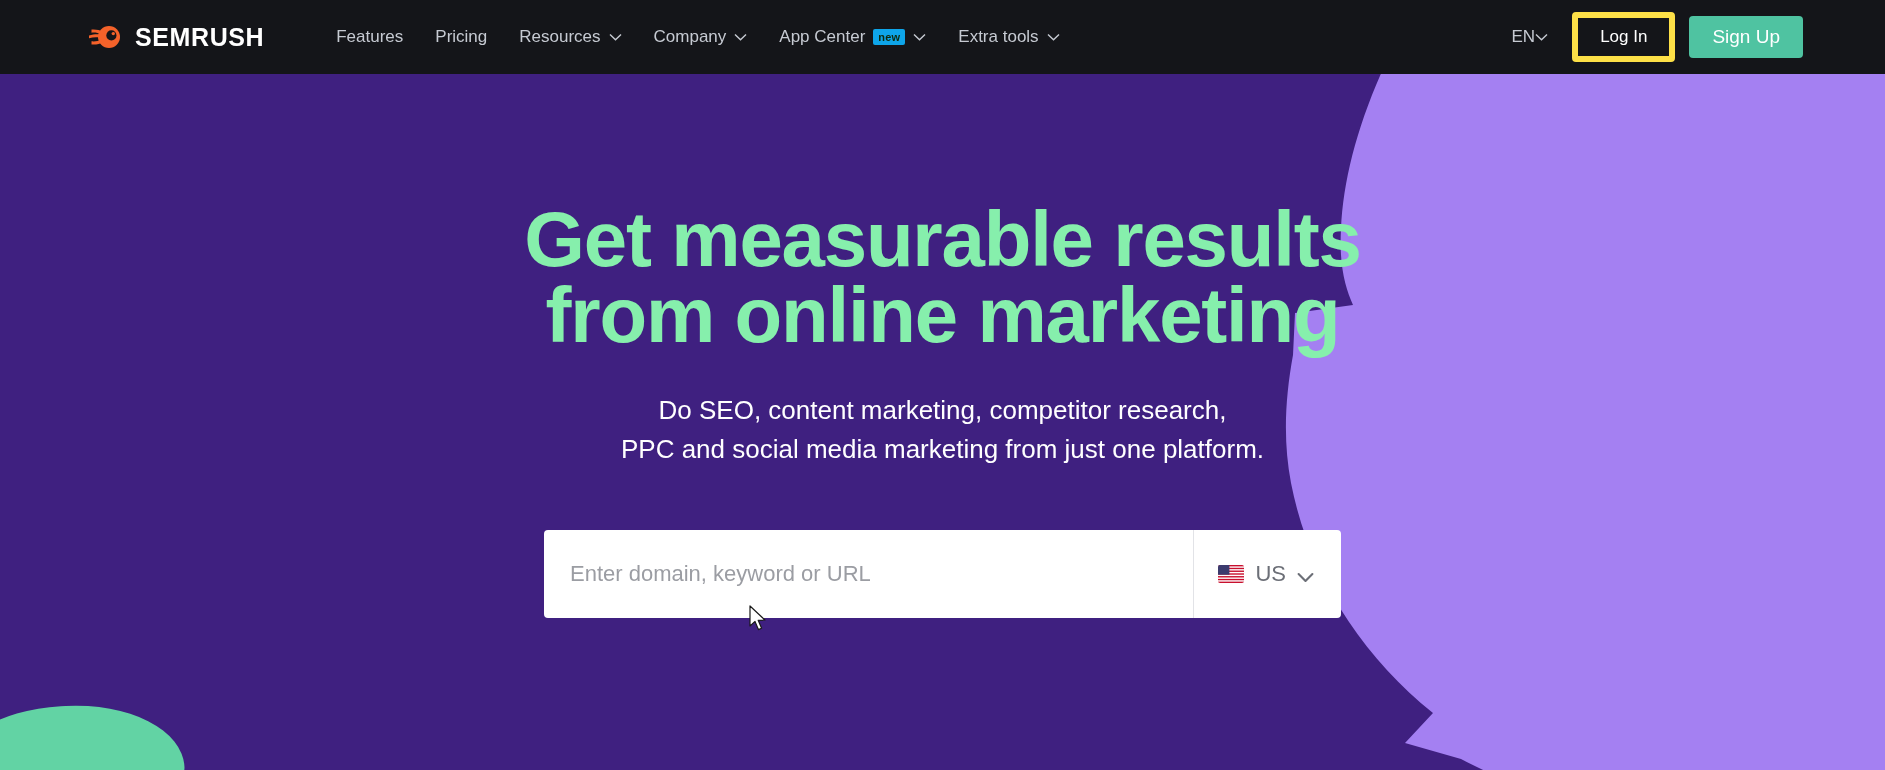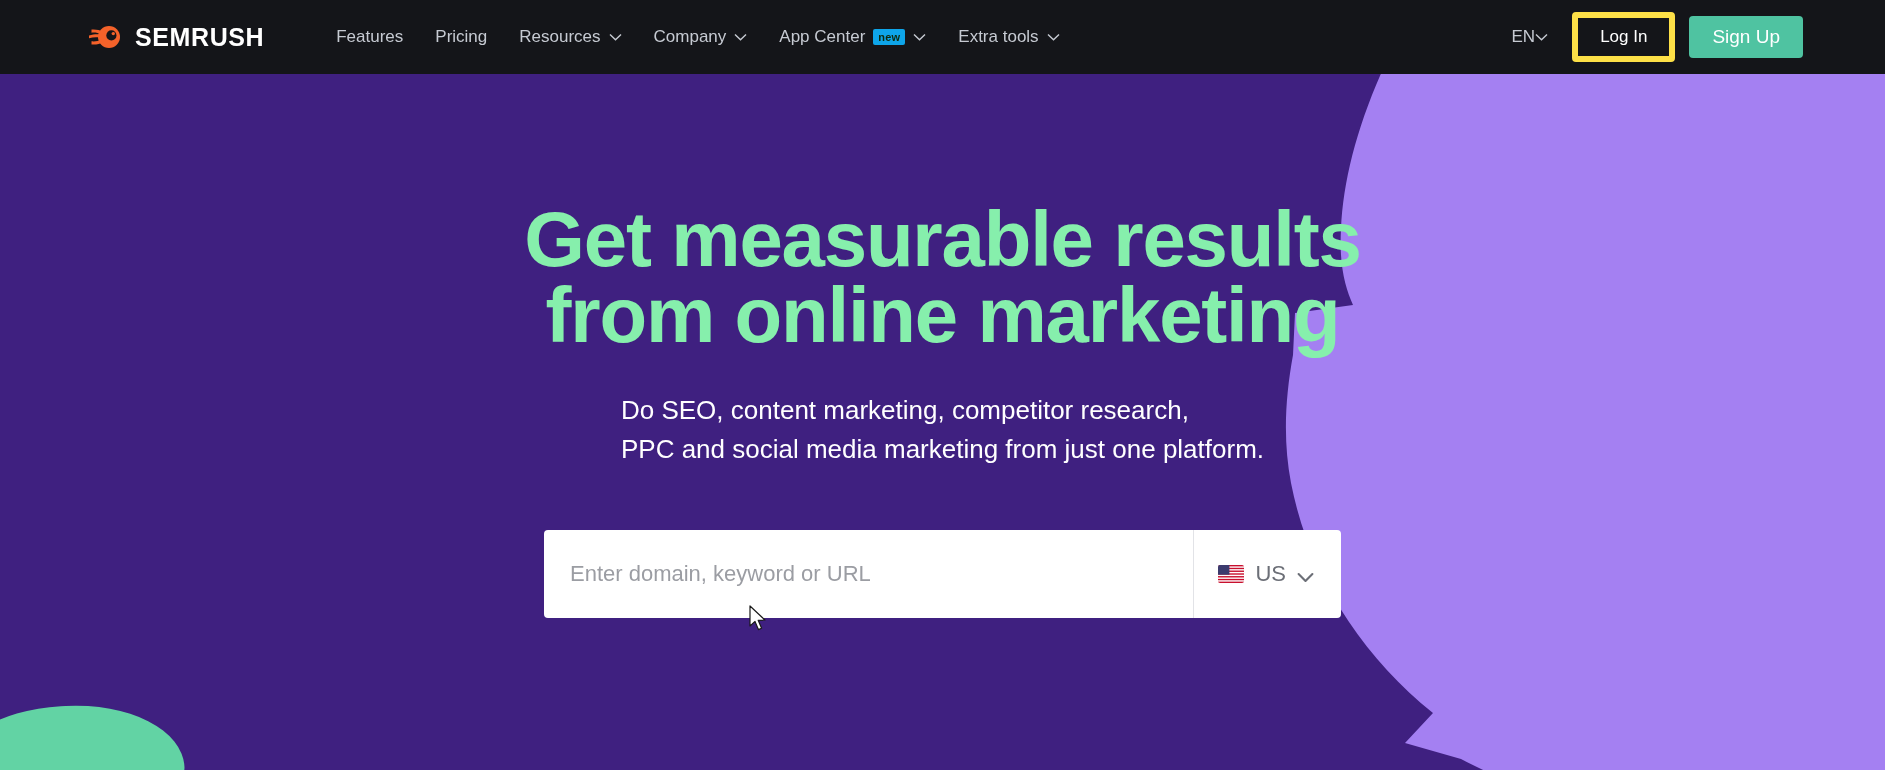--- a/index.html
+++ b/index.html
@@ -89,21 +89,21 @@
     font-size:78px; font-weight:bold;
     line-height:0.97; text-align:center;
     letter-spacing:-1.2px;
     max-width:1000px;
   }
   .headline .l2{ display:block; }
   .subhead{
     margin-top:38px;
     color:#FFFFFF;
     font-size:26px; font-weight:400;
-    line-height:1.48; text-align:left;
+    line-height:1.48; text-align:center;
   }
   .subhead .s2{ display:block; }
 
   .search-row{
     margin-top:62px;
     display:flex; align-items:stretch; gap:19px;flex-direction:column;
   }
   .search-box{
     display:flex; align-items:stretch;
     background:#FFFFFF; border-radius:4px;

